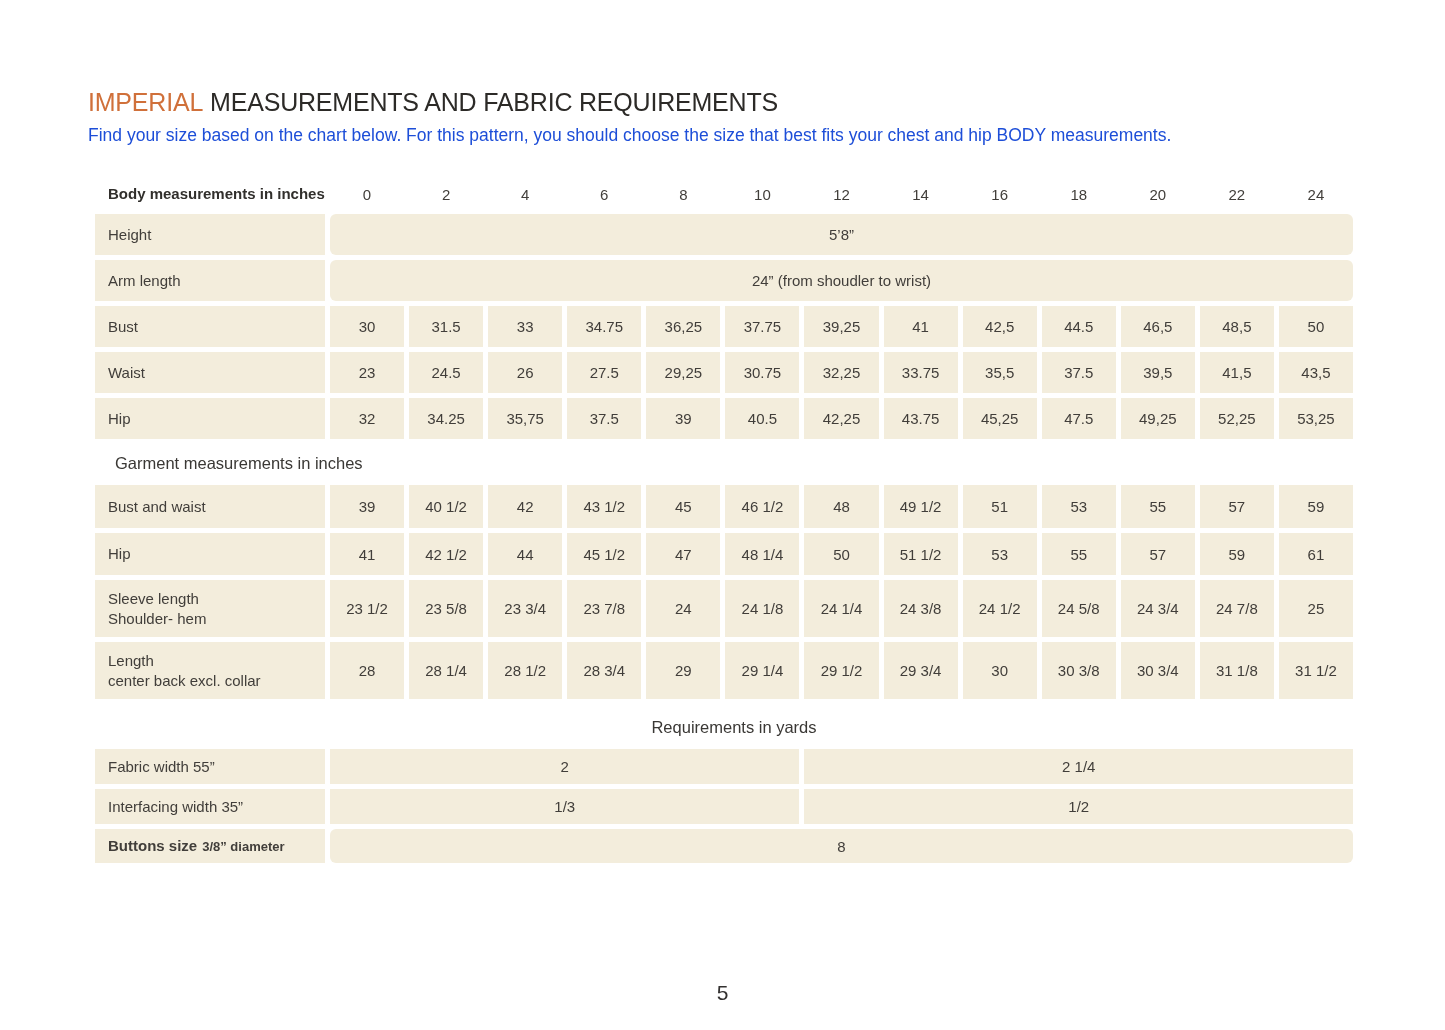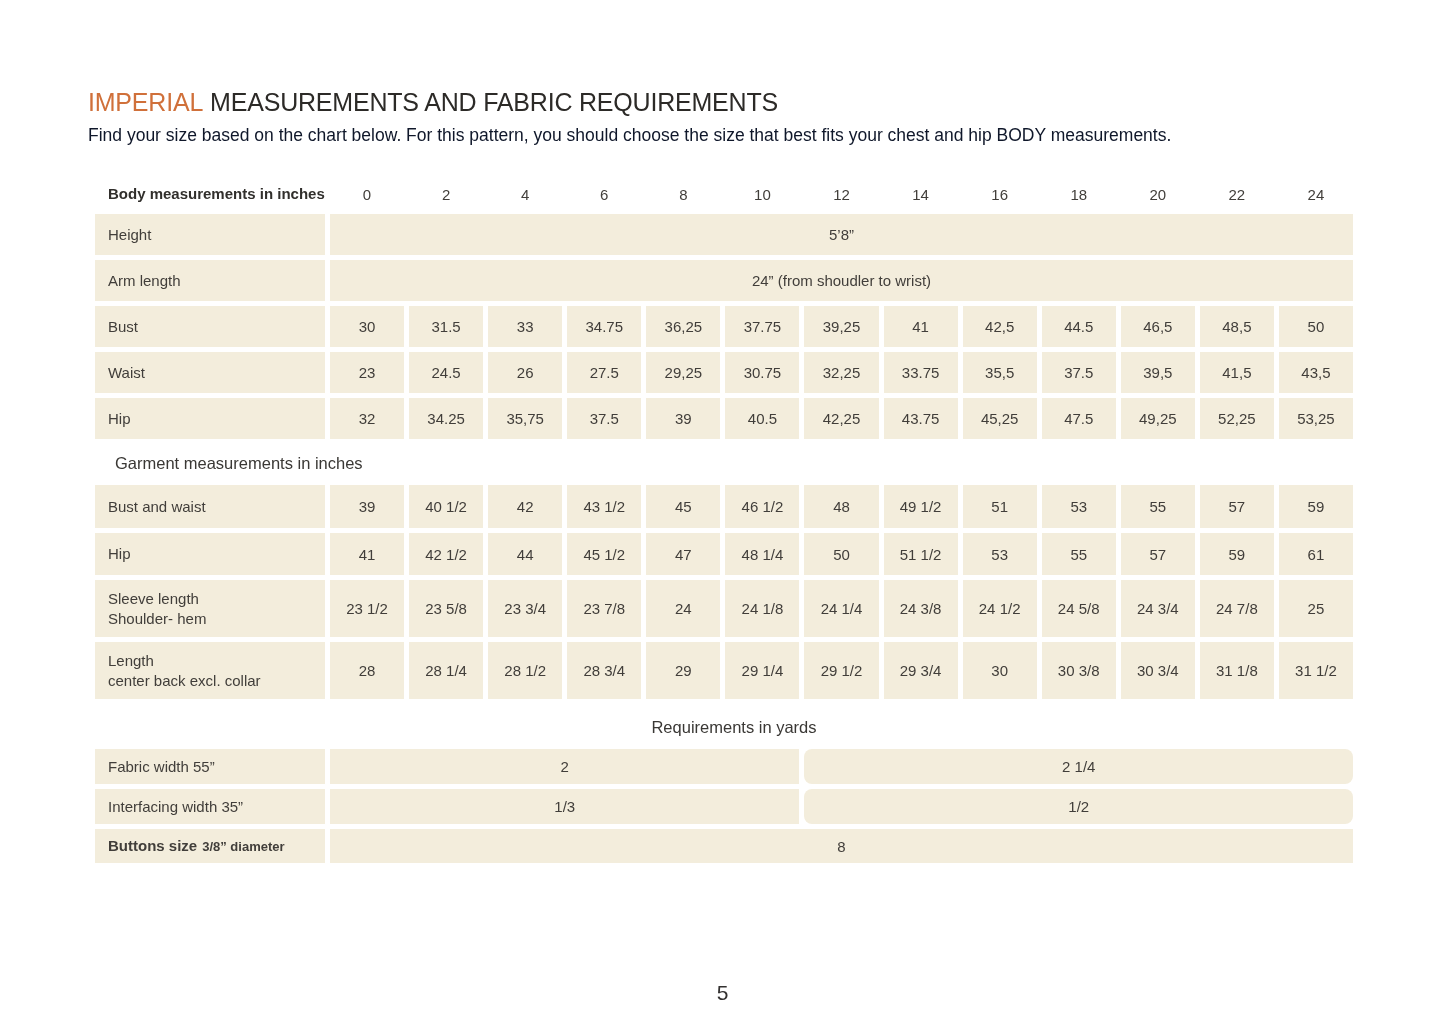--- a/index.html
+++ b/index.html
@@ -27,21 +27,21 @@
     color: #2c2a27;
     line-height: 29px;
     white-space: nowrap;
   }
   .title .accent { color: var(--accent); margin-right: 7px; }
 
   .intro {
     margin-top: 6px;
     font-size: 17.5px;
     line-height: 24px;
-    color: #0f172a;
+    color: #1d4ed8;
     max-width: 1165px;
   }
 
   .size-table { margin-top: 36px; margin-left: 7px; }
 
   .trow {
     display: grid;
     grid-template-columns: 230px repeat(13, 1fr);
     column-gap: 5px;
     width: 1258px;
@@ -58,23 +58,23 @@
   .cell.lbl {
     justify-content: flex-start;
     padding-left: 13px;
     flex-direction: column;
     align-items: flex-start;
     justify-content: center;
     line-height: 20px;
   }
   .nobg { background: transparent; }
   .bold { font-weight: 700; color: #312f2c; }
-  .span-all   { grid-column: 2 / span 13; }
+  .span-all   { grid-column: 2 / span 13; border-radius: 6px; }
   .span-left  { grid-column: 2 / span 6; }
-  .span-right { grid-column: 8 / span 7; border-radius: 8px; }
+  .span-right { grid-column: 8 / span 7; }
 
   .hhead { height: 22px; margin-bottom: 9px; }
   .h41 { height: 41px; }
   .h43 { height: 43px; }
   .h42 { height: 42px; }
   .h57 { height: 57px; }
   .h35 { height: 35px; }
   .h34 { height: 34px; }
 
   .section-heading {

